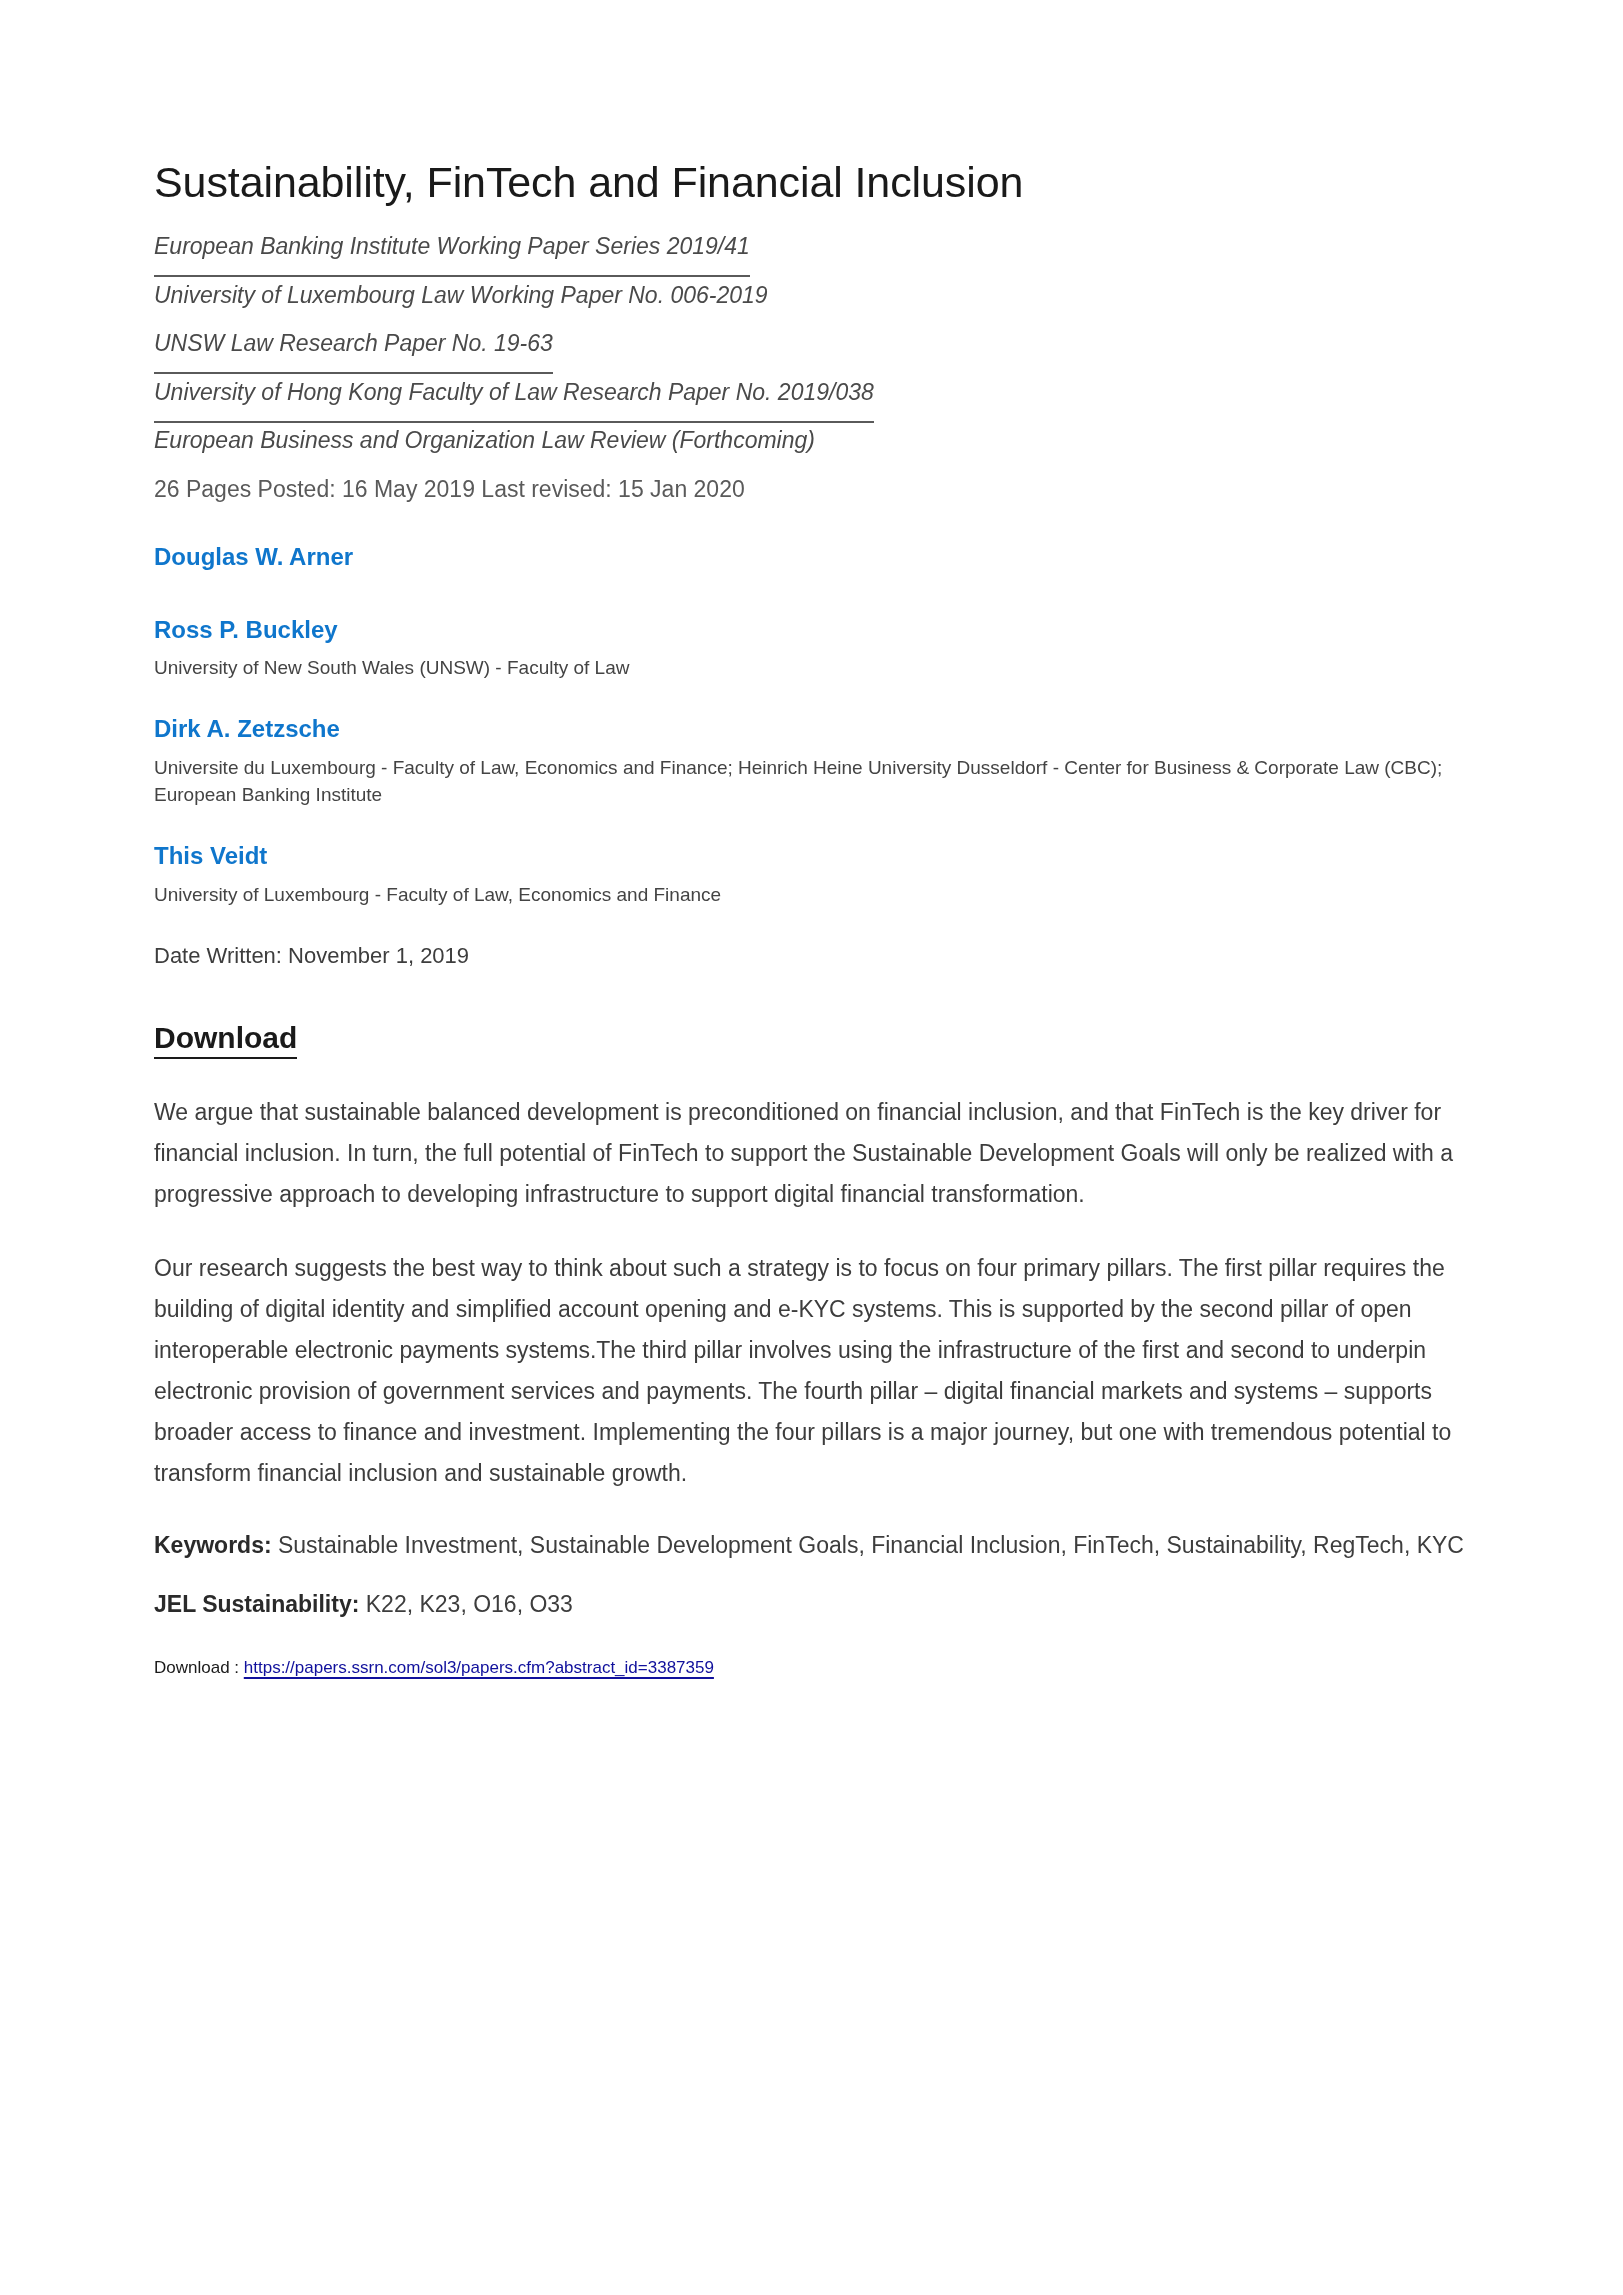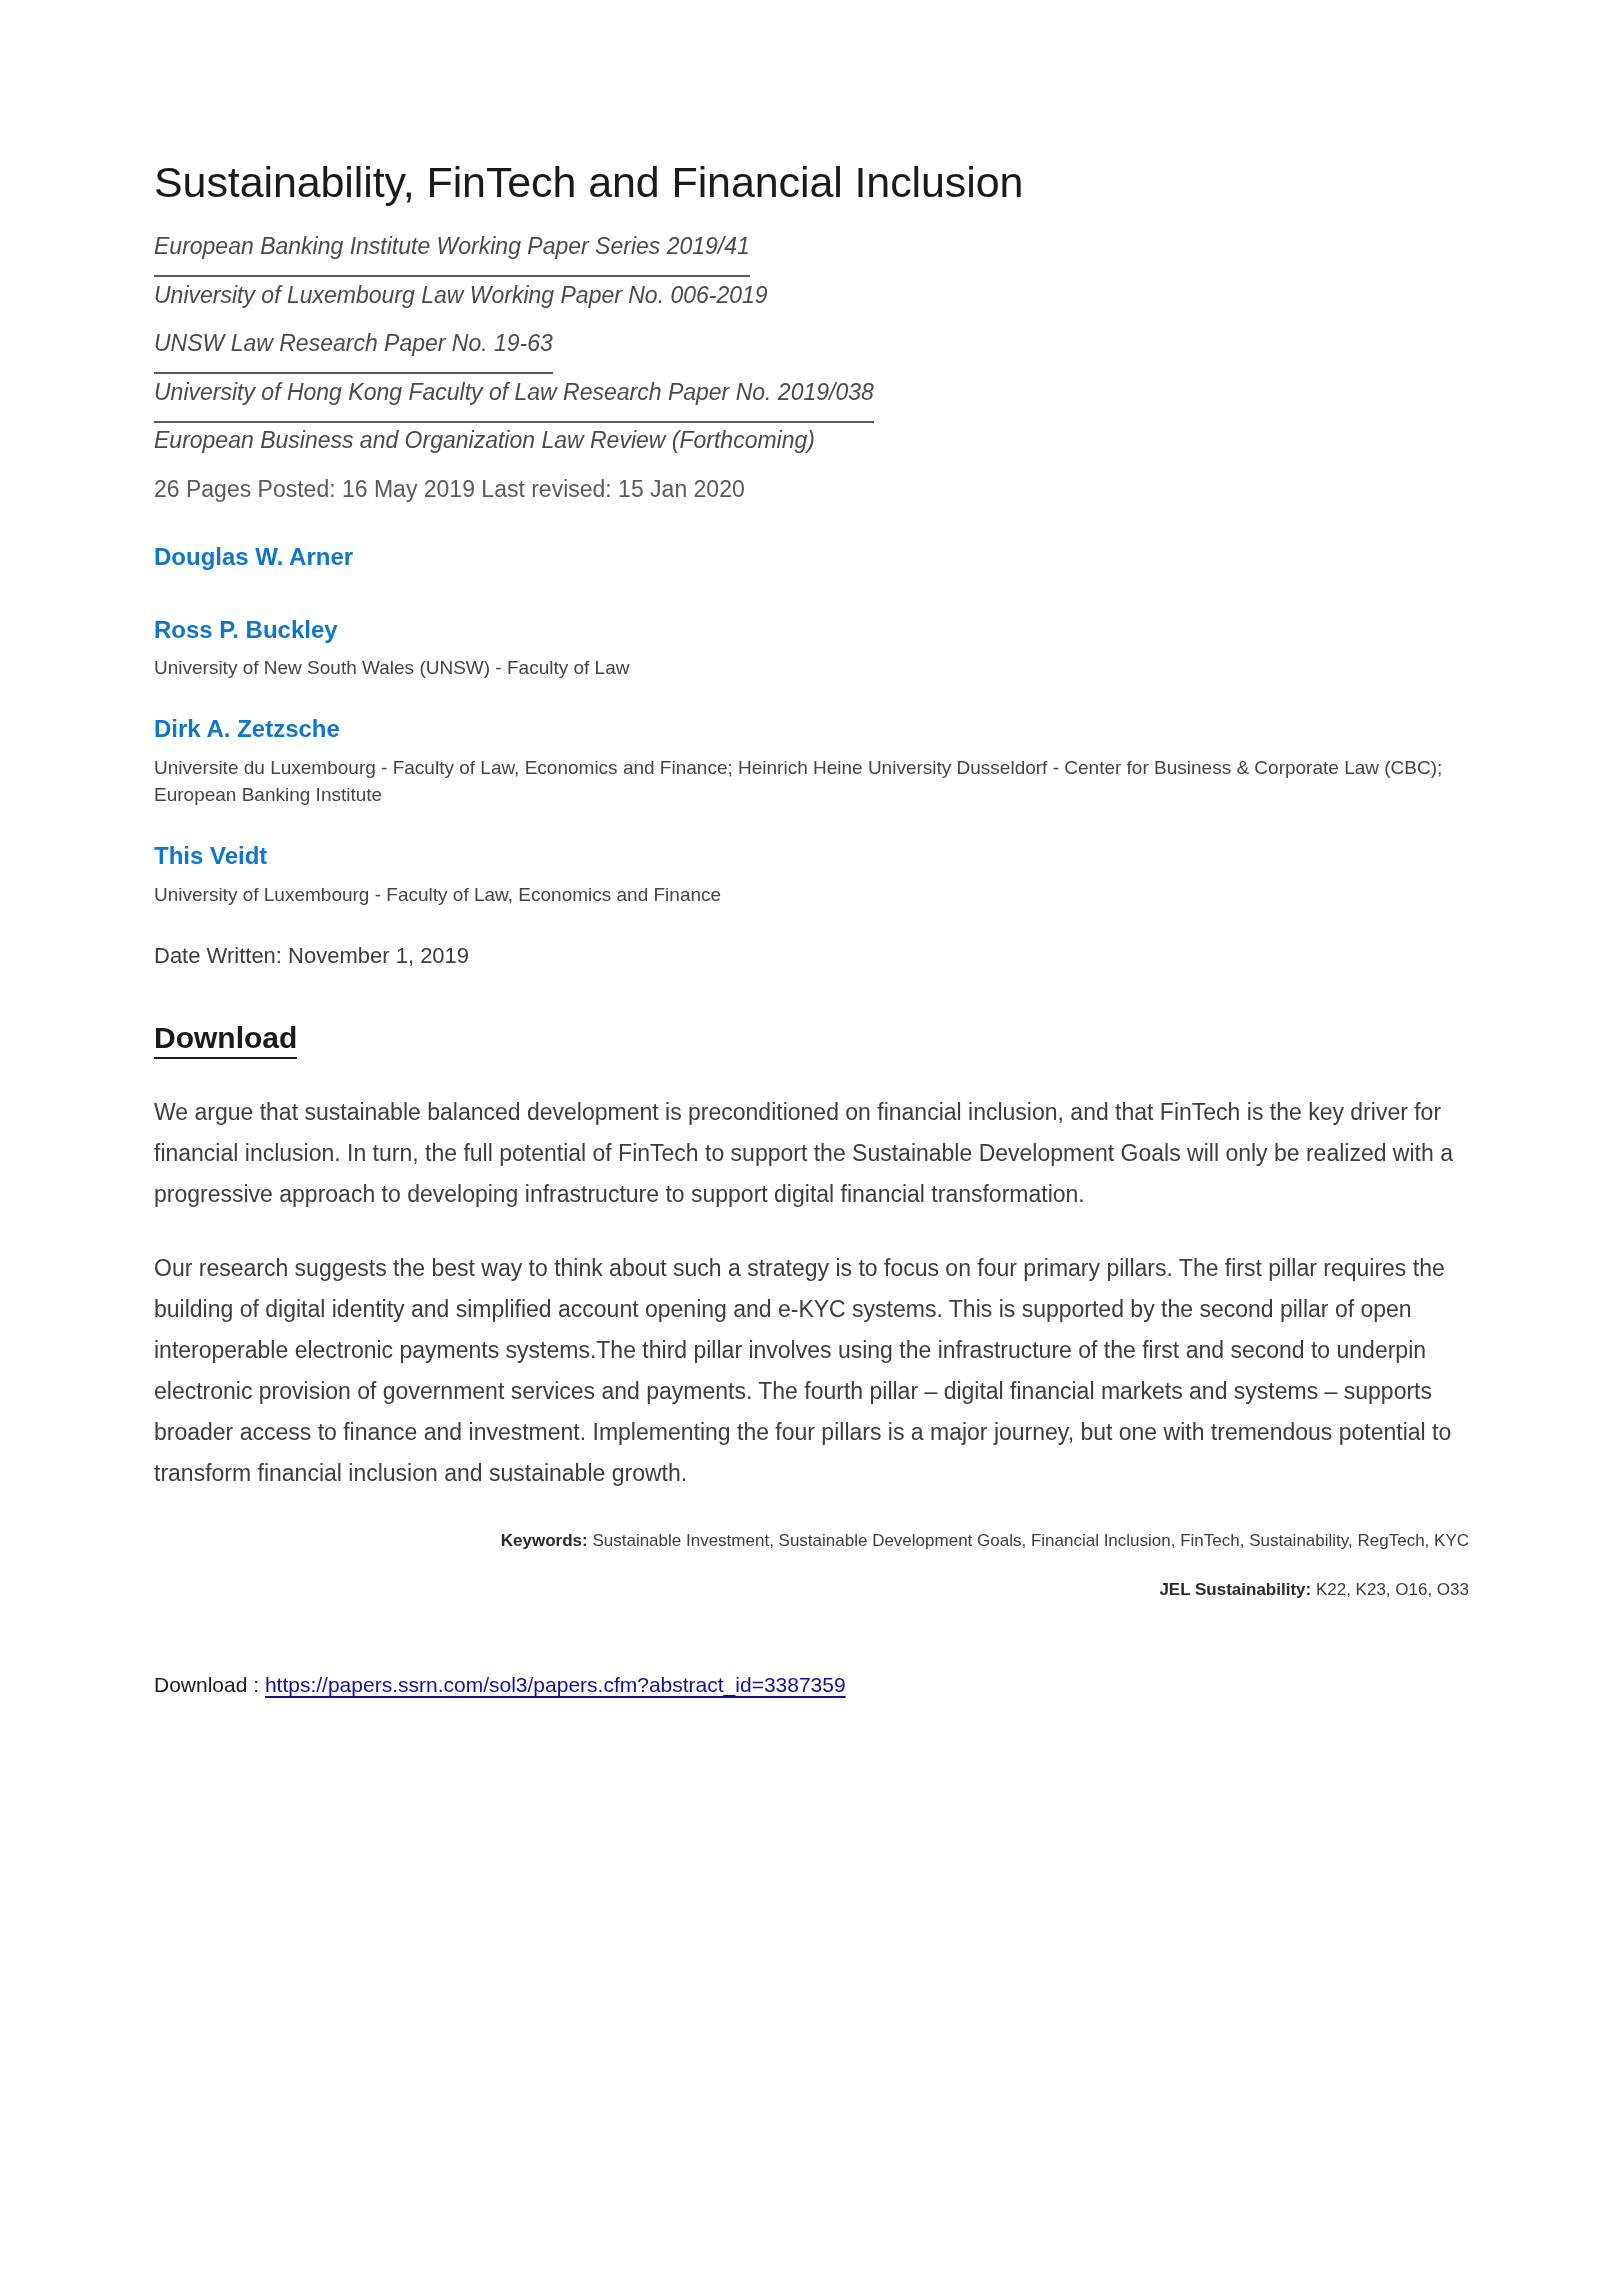--- a/index.html
+++ b/index.html
@@ -111,36 +111,35 @@
     margin-top: 33px;
   }
   .abstract-para {
     font-size: 23px;
     color: #3d3d3d;
     line-height: 1.78;
     margin: 0 0 33px 0;
     max-width: 1315px;
   }
   .meta-para {
-    font-size: 17px;
+    font-size: 23px;
     color: #3d3d3d;
     line-height: 1.6;
     margin: 0 0 22px 0;
     max-width: 1315px;
-    text-align: right;
   }
   .meta-label {
     font-weight: bold;
     color: #2a2a2a;
   }
 
   
   .download-row {
-    margin-top: 68px;
-    font-size: 21px;
+    margin-top: 35px;
+    font-size: 17px;
     color: #1a1a1a;
     line-height: 1.3;
   }
   .download-link {
     color: #10109c;
     text-decoration: underline;
     text-decoration-thickness: 2px;
     text-underline-offset: 3.9px;
     cursor: pointer;
   }

